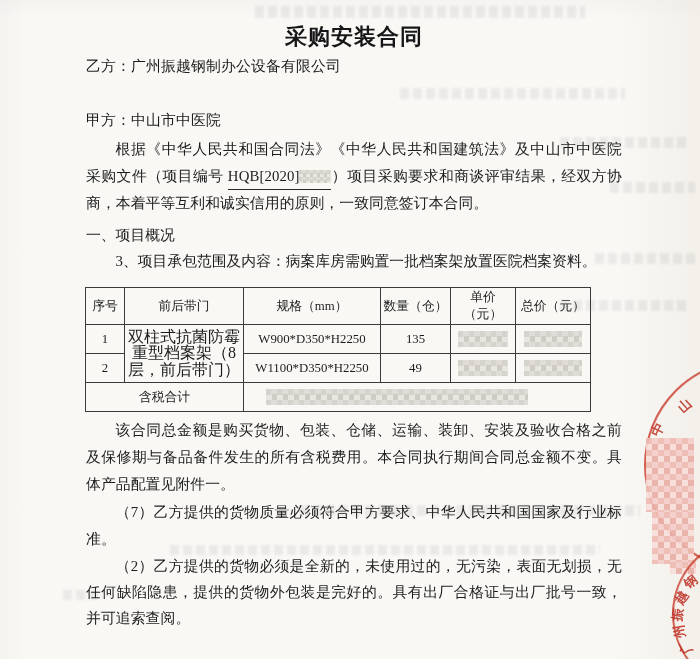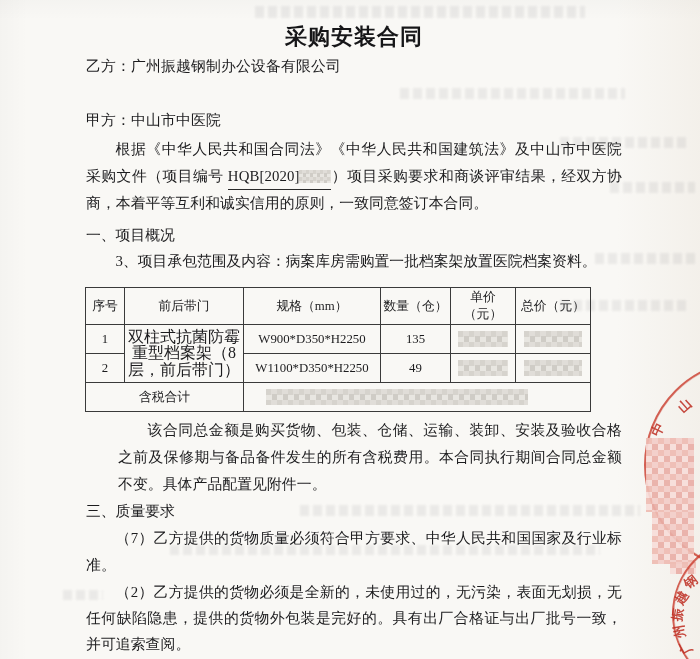--- a/index.html
+++ b/index.html
@@ -23,21 +23,21 @@
   }
   .party{margin:0;line-height:24px;font-size:14.8px;letter-spacing:.2px;}
   .party.first{margin-top:30px;}
   .para{margin:0;line-height:27px;font-size:14.8px;text-align:justify;letter-spacing:.1px;}
   .indent{text-indent:2em;}
   .preamble{margin-top:4px;}
   .heading{margin:0;line-height:26px;font-size:14.8px;}
   .h1x{margin-top:5px;}
   .item{margin:0;line-height:26px;font-size:14.8px;text-indent:2em;}
   .uline{border-bottom:1.3px solid #2a2a2a;padding-bottom:5px;}
-  .note{margin-top:5px;margin-left:32px;}
+  .note{margin-top:5px;}
   .p1{margin-top:1px;line-height:27px;}
   .p2{line-height:26px;}
 
   table.ct{
     border-collapse:collapse;margin-top:13px;margin-left:-1px;
     width:505px;table-layout:fixed;font-size:12.8px;color:#1c1c1e;
   }
   table.ct th,table.ct td{
     border:1.4px solid #3a3a3a;padding:1px 2px;text-align:center;
     font-weight:normal;vertical-align:middle;overflow:hidden;
@@ -150,21 +150,20 @@
         <td colspan="2">含税合计</td>
         <td colspan="4" class="total-cell">
               <div class="mosaic m-total"></div>
             </td>
       </tr>
     </tbody>
       </table>
 
     <p class="para indent note">该合同总金额是购买货物、包装、仓储、运输、装卸、安装及验收合格之前及保修期与备品备件发生的所有含税费用。本合同执行期间合同总金额不变。具体产品配置见附件一。</p>
 
-    <p class="heading">三、质量要求</p>
     <p class="para indent p1">（7）乙方提供的货物质量必须符合甲方要求、中华人民共和国国家及行业标准。</p>
     <p class="para indent p2">（2）乙方提供的货物必须是全新的，未使用过的，无污染，表面无划损，无任何缺陷隐患，提供的货物外包装是完好的。具有出厂合格证与出厂批号一致，并可追索查阅。</p>
   </div>
 
   <div class="stamp stamp-top"></div>
   <span class="schar" style="left:678px;top:399px;transform:rotate(-42deg);">山</span>
   <span class="schar" style="left:651px;top:423px;transform:rotate(-64deg);">中</span>
 
   <div class="mosaic-red" style="left:646px;top:438px;width:48px;height:74px;"></div>
   <div class="mosaic-red" style="left:652px;top:512px;width:42px;height:52px;"></div>

